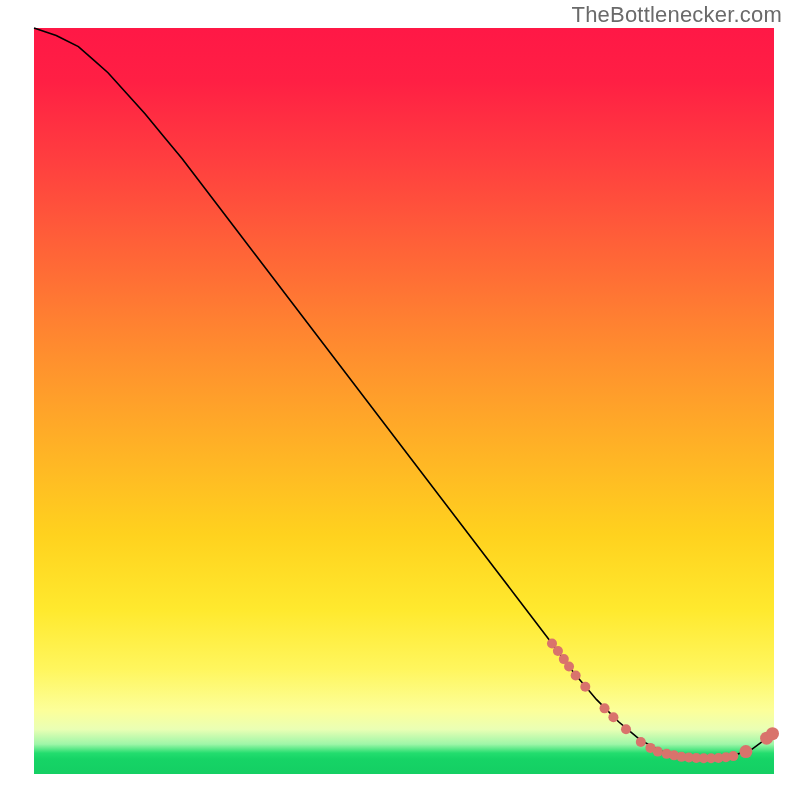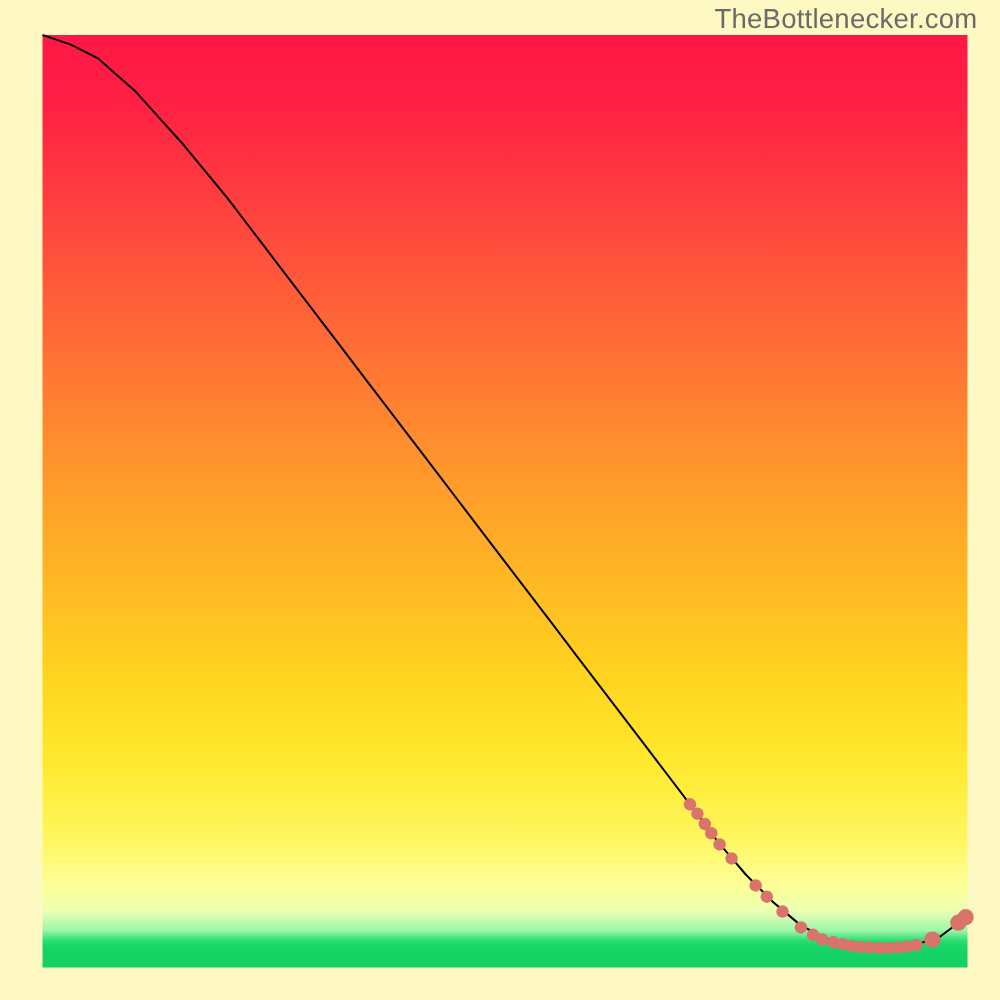--- a/index.html
+++ b/index.html
@@ -7,21 +7,21 @@
     width: 800px;
     height: 800px;
     background: #000;
     overflow: hidden;
     font-family: Arial, Helvetica, sans-serif;
   }
   .stage {
     position: relative;
     width: 800px;
     height: 800px;
-    background: #fef9c3;
+    background: #ffffff;
   }
   .attribution {
     position: absolute;
     top: 2px;
     right: 18px;
     color: #6a6a6a;
     font-size: 22px;
     font-weight: 400;
     letter-spacing: 0.2px;
     z-index: 2;

